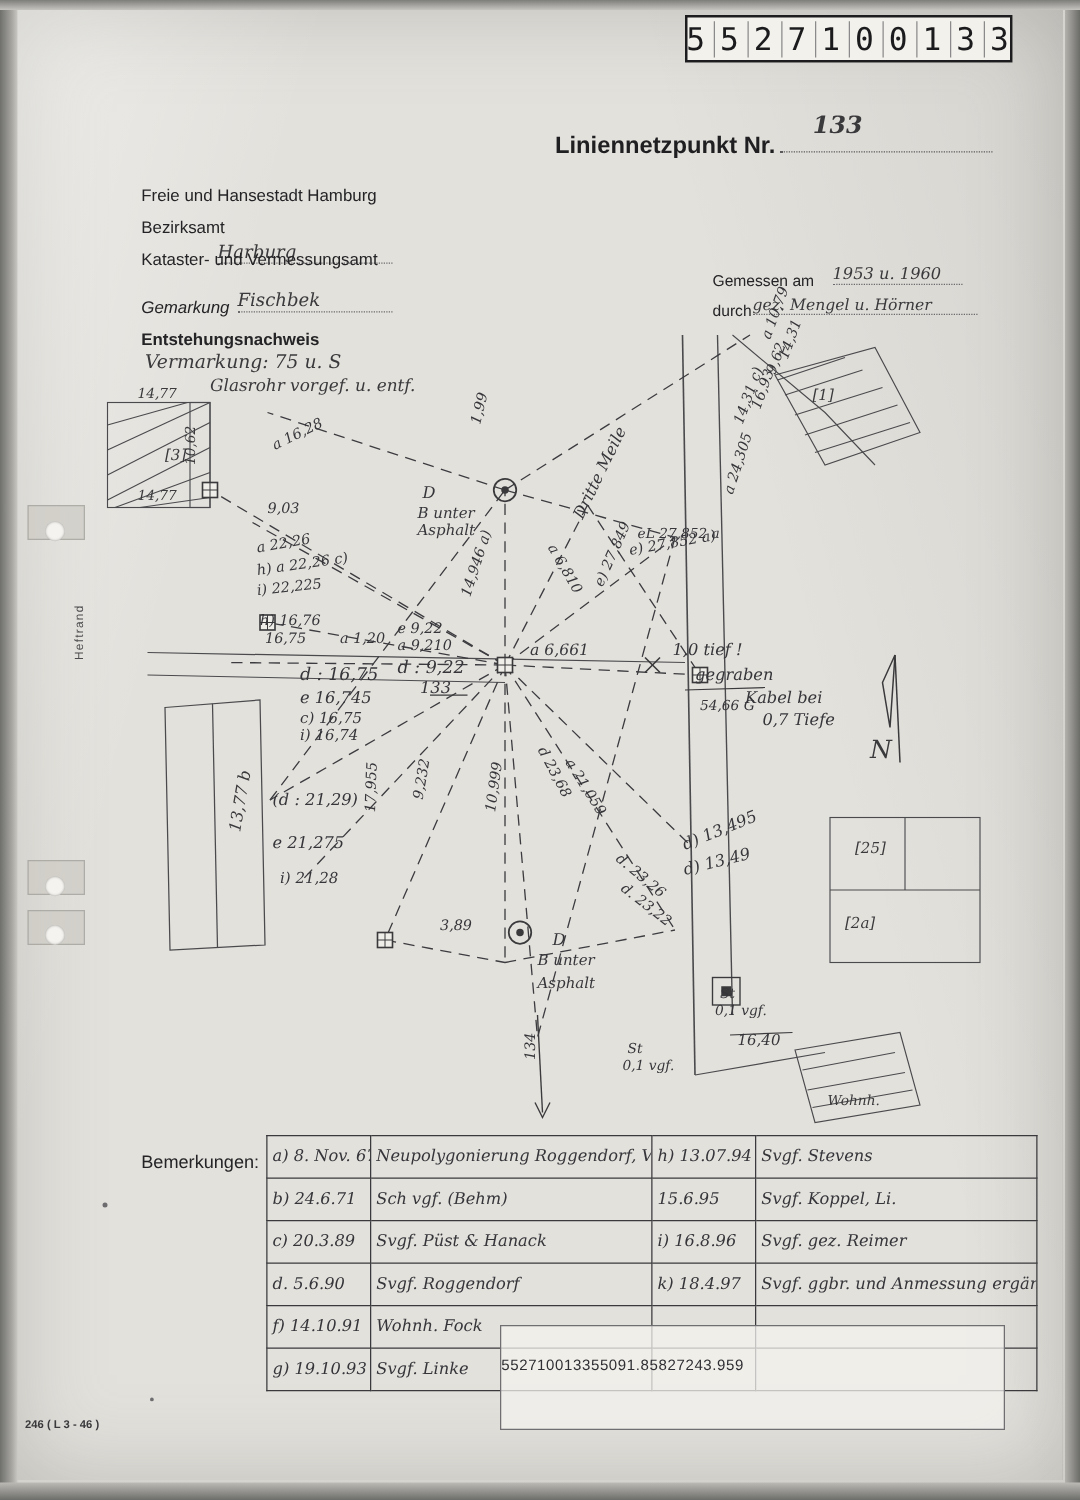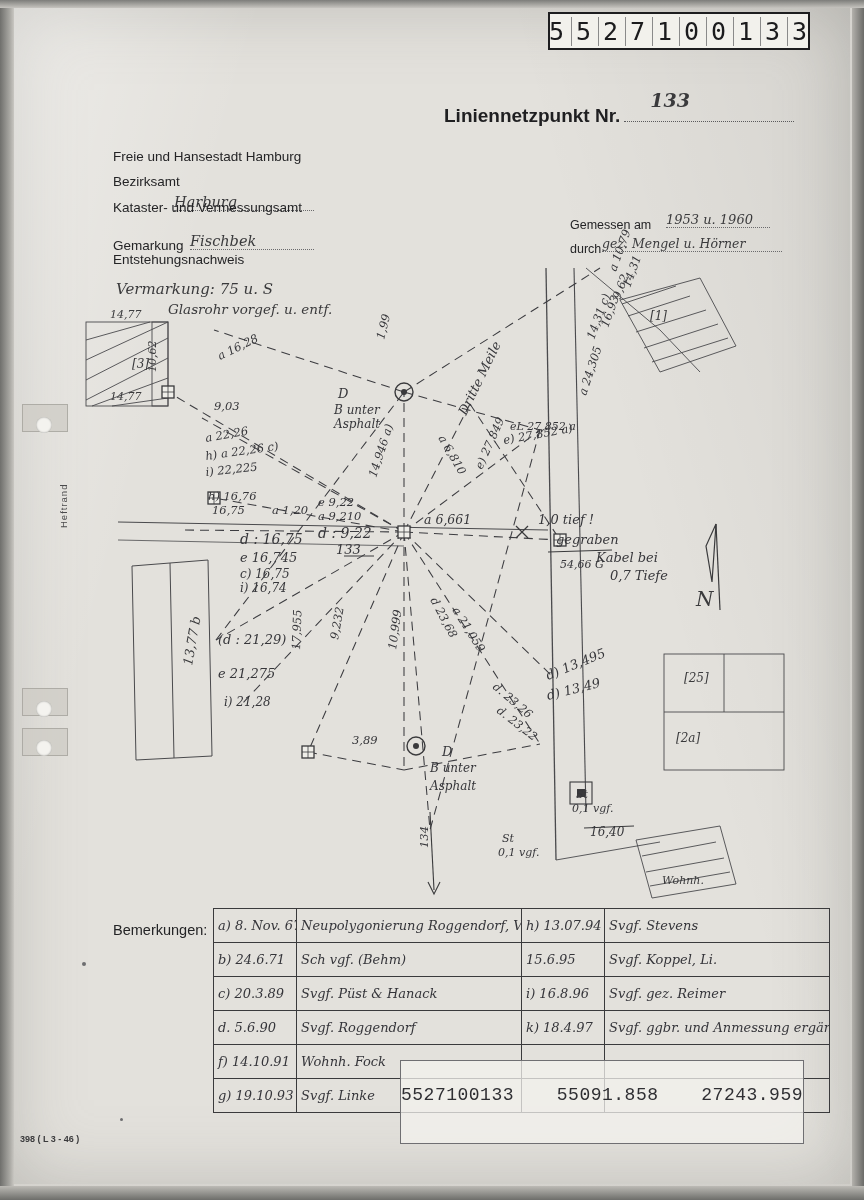--- a/index.html
+++ b/index.html
@@ -90,22 +90,22 @@
   .tiny{font-size:10.5px;font-style:italic;line-height:1.05;white-space:normal;}
   .strike{position:relative;}
   .strike:after{content:"";position:absolute;left:4px;right:4px;top:50%;border-top:1px solid #3c3c40;transform:rotate(-4deg);}
 
   
   .stamp{
     position:absolute;left:400px;top:1060px;width:402px;height:82px;
     border:1px solid #6f6f72;background:rgba(243,242,238,.75);
   }
   .stamp .row{
-    position:absolute;left:0;right:0;top:24px;display:flex;justify-content:space-between;
-    font-family:Liberation Mono, monospace;font-size:18px;color:#2f2f33;letter-spacing:.5px;
+    position:absolute;left:0;right:0;top:24px;display:flex;justify-content:flex-start;
+    font-family:Liberation Sans, sans-serif;font-size:12px;color:#2f2f33;letter-spacing:.5px;
   }
   .footer-code{position:absolute;left:20px;top:1134px;font-family:"Liberation Sans", sans-serif;font-size:9px;font-weight:bold;color:#3a3a3c;}
   .heftrand{
     position:absolute;left:58px;top:528px;transform:rotate(-90deg);transform-origin:left top;
     font-family:"Liberation Sans", sans-serif;font-size:9.5px;letter-spacing:1px;color:#4a4a4c;
   }
   
   .hole{position:absolute;width:16px;height:16px;border-radius:50%;background:#f4f3ef;box-shadow:0 0 2px rgba(0,0,0,.4) inset;}
   .tape{position:absolute;width:44px;height:26px;background:rgba(205,203,196,.75);border:1px solid rgba(150,148,142,.6);}
   .specks{position:absolute;background:#6d6d70;border-radius:50%;}
@@ -146,33 +146,33 @@
 
 
   <div class="lnp">
     <span>Liniennetzpunkt Nr.</span><span class="line"><span class="val hand">133</span></span>
   </div>
 
   <div class="lbl" style="left:113px;top:149px;">Freie und Hansestadt Hamburg</div>
   <div class="lbl" style="left:113px;top:174px;">Bezirksamt</div>
   <div class="hv ul" style="left:174px;top:170px;width:140px;margin-top:24px;">Harburg</div>
   <div class="lbl" style="left:113px;top:200px;">Kataster- und Vermessungsamt</div>
-  <div class="lbl" style="left:113px;top:238px;">Gemarkung</div>
+  <div class="lbl" style="left:113px;top:238px;font-style:italic;">Gemarkung</div>
   <div class="hv ul" style="left:190px;top:233px;width:124px;">Fischbek</div>
-  <div class="lbl" style="left:113px;top:252px;">Entstehungsnachweis</div>
+  <div class="lbl" style="left:113px;top:264px;font-weight:bold;">Entstehungsnachweis</div>
   <div class="hv" style="left:116px;top:280px;font-size:15px;">Vermarkung: 75 u. S</div>
   <div class="hv" style="left:168px;top:301px;font-size:13.5px;">Glasrohr vorgef. u. entf.</div>
 
   <div class="lbl" style="left:570px;top:218px;font-size:12.5px;">Gemessen am</div>
   <div class="hv ul" style="left:666px;top:212px;width:104px;font-size:13px;">1953 u. 1960</div>
   <div class="lbl" style="left:570px;top:242px;font-size:12.5px;">durch</div>
   <div class="hv ul" style="left:602px;top:236px;width:180px;font-size:12.5px;">gez. Mengel u. Hörner</div>
 
   <div class="heftrand">Heftrand</div>
-  <div class="footer-code">398 ( L 3 - 46 )</div>
+  <div class="footer-code">246 ( L 3 - 46 )</div>
 
   <svg class="draw" viewBox="0 0 864 1200">
     <defs>
       <g id="sqmark">
         <rect x="-6" y="-6" width="12" height="12" fill="#efeee9" stroke="#3a3a3c" stroke-width="1.3"></rect>
         <line x1="-6" y1="0" x2="6" y2="0" stroke="#3a3a3c" stroke-width="0.8"></line>
         <line x1="0" y1="-6" x2="0" y2="6" stroke="#3a3a3c" stroke-width="0.8"></line>
       </g>
       <g id="circmark">
         <circle r="9" fill="none" stroke="#3a3a3c" stroke-width="1.4"></circle>

